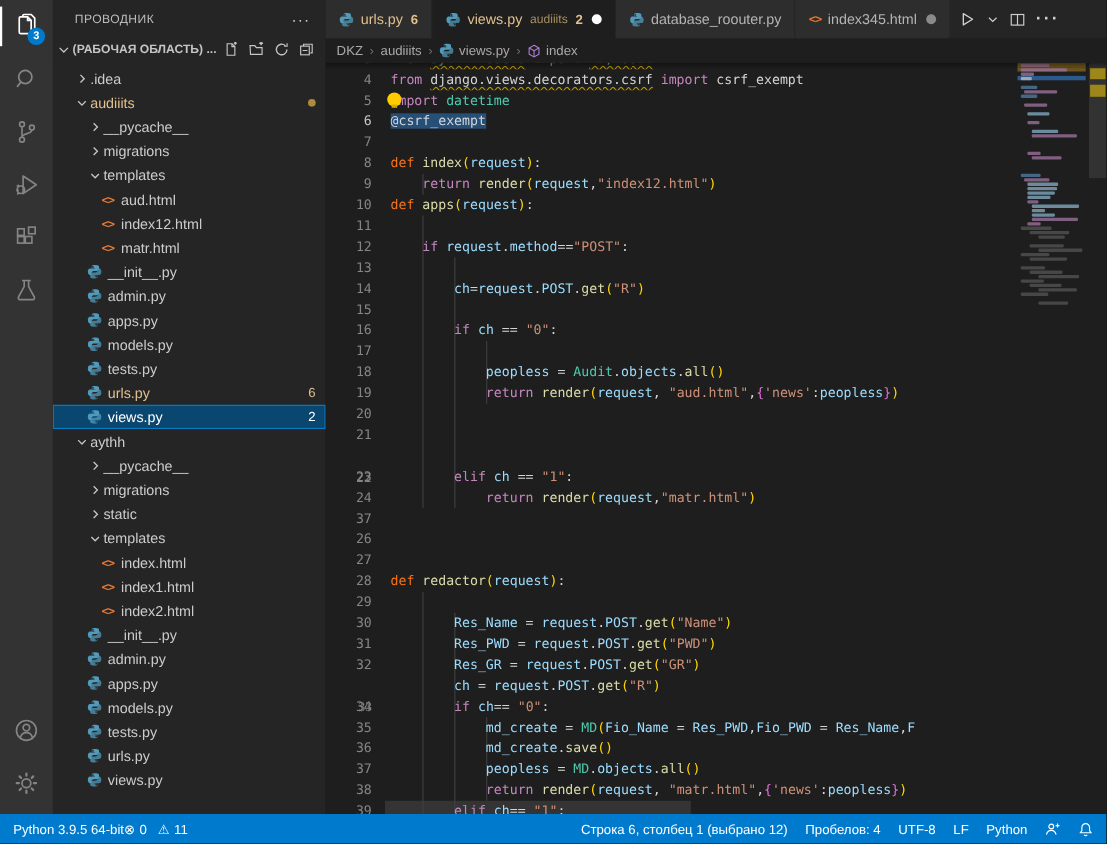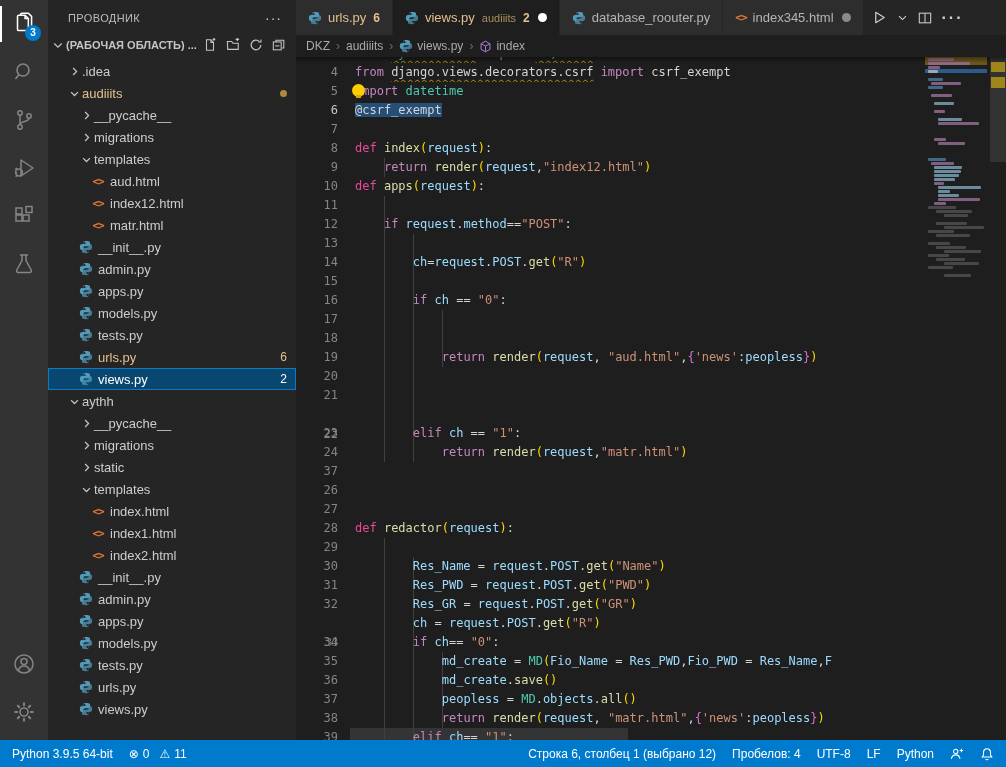--- a/index.html
+++ b/index.html
@@ -54,40 +54,40 @@
               font-size:12px;color:#a9a9a9;padding-left:10px;gap:3px;background:#1e1e1e;z-index:2;}
   .bc-sep{margin:0 3px;color:#6e6e6e;}
   .bc-item{display:inline-flex;align-items:center;gap:4px;cursor:pointer;}
   
   #codearea{position:absolute;top:57px;left:0;right:0;bottom:0;overflow:hidden;
             font-family:"DejaVu Sans Mono","Liberation Mono",monospace;font-size:12px;}
   #codeshadow{position:absolute;top:0;left:0;right:0;height:6px;background:linear-gradient(rgba(0,0,0,.4),rgba(0,0,0,0));z-index:3;}
   .linenum{position:absolute;left:0;width:42px;text-align:right;color:#858585;height:19px;line-height:19px;cursor:pointer;}
   .linenum.cur{color:#c6c6c6;}
   .codeline{position:absolute;left:59px;width:560px;height:19px;line-height:19px;white-space:pre;overflow:hidden;cursor:text;}
-  .tk-kw{color:#c586c0}.tk-def{color:#ec4899}.tk-fn{color:#dcdcaa}.tk-var{color:#9cdcfe}
+  .tk-kw{color:#c586c0}.tk-def{color:#f97316}.tk-fn{color:#dcdcaa}.tk-var{color:#9cdcfe}
   .tk-cls{color:#4ec9b0}.tk-str{color:#ce9178}.tk-pl{color:#d4d4d4}.tk-b1{color:#ffd700}.tk-b2{color:#da70d6}
   .tk-plw{color:#d4d4d4;text-decoration:underline wavy #b89500 1px;text-underline-offset:3px;}
   .tk-clsw{color:#4ec9b0;text-decoration:underline wavy #b89500 1px;text-underline-offset:3px;}
   .tk-sel{color:#d4d4d4;background:#264f78;}
   .guide{position:absolute;width:1px;background:#404040;}
   #lineband{position:absolute;background:rgba(110,110,110,.28);}
   #bulb{position:absolute;width:13px;height:13px;border-radius:50%;background:#ffcc00;z-index:2;}
   #bulb::after{content:"";position:absolute;left:4px;top:11px;width:5px;height:3px;background:#d8a900;}
   
   #minimap{position:absolute;left:629px;top:0;width:62px;bottom:0;cursor:pointer;}
   .mm-row{position:absolute;height:3px;border-radius:1px;}
   .mm-hl{position:absolute;left:0;width:62px;height:4px;}
   #ruler{position:absolute;left:694px;top:0;width:16px;bottom:0;}
   .ruler-mark{position:absolute;left:1px;width:14px;background:#a88a00;}
   #vslider{position:absolute;left:694px;width:16px;background:rgba(121,121,121,.22);cursor:pointer;}
   
   #statusbar{position:absolute;left:0;bottom:0;width:1006px;height:27px;background:#007acc;display:flex;
              align-items:center;color:#ffffff;font-size:12px;z-index:6;}
-  .sb-left{display:flex;align-items:flex-end;gap:16px;margin-left:12px;}
+  .sb-left{display:flex;align-items:flex-end;margin-left:12px;}
   .sb-right{display:flex;align-items:center;gap:16px;margin-left:auto;margin-right:12px;}
   .sb-item{display:inline-flex;align-items:center;gap:4px;cursor:pointer;white-space:nowrap;}
   .glyph{font-family:"DejaVu Sans",sans-serif;}
   .html-glyph{color:#e37933;font-weight:bold;font-size:11px;letter-spacing:-1px;font-family:"DejaVu Sans Mono",monospace;}
   svg{display:block;}
 </style>
 </head>
 <body>
 
 <div id="root">
@@ -681,20 +681,21 @@
         <div class="codeline" style="top: 176.5px;"></div>
         <div class="linenum" style="top: 195.5px;">14</div>
         <div class="codeline" style="top: 195.5px;"><span class="tk-pl">        </span><span class="tk-var">ch</span><span class="tk-pl">=</span><span class="tk-var">request</span><span class="tk-pl">.</span><span class="tk-var">POST</span><span class="tk-pl">.</span><span class="tk-fn">get</span><span class="tk-b1">(</span><span class="tk-str">"R"</span><span class="tk-b1">)</span></div>
         <div class="linenum" style="top: 214.5px;">15</div>
         <div class="codeline" style="top: 214.5px;"></div>
         <div class="linenum" style="top: 233.5px;">16</div>
         <div class="codeline" style="top: 233.5px;"><span class="tk-pl">        </span><span class="tk-kw">if </span><span class="tk-var">ch</span><span class="tk-pl"> == </span><span class="tk-str">"0"</span><span class="tk-pl">:</span></div>
         <div class="linenum" style="top: 252.5px;">17</div>
         <div class="codeline" style="top: 252.5px;"></div>
         <div class="linenum" style="top: 271.5px;">18</div>
+        <div class="codeline" style="top: 271.5px;"><span class="tk-pl">            </span><span class="tk-var">peopless</span><span class="tk-pl"> = </span><span class="tk-cls">Audit</span><span class="tk-pl">.</span><span class="tk-var">objects</span><span class="tk-pl">.</span><span class="tk-fn">all</span><span class="tk-b1">()</span></div>
         <div class="linenum" style="top: 290.5px;">19</div>
         <div class="codeline" style="top: 290.5px;"><span class="tk-pl">            </span><span class="tk-kw">return </span><span class="tk-fn">render</span><span class="tk-b1">(</span><span class="tk-var">request</span><span class="tk-pl">, </span><span class="tk-str">"aud.html"</span><span class="tk-pl">,</span><span class="tk-b2">{</span><span class="tk-str">'news'</span><span class="tk-pl">:</span><span class="tk-var">peopless</span><span class="tk-b2">}</span><span class="tk-b1">)</span></div>
         <div class="linenum" style="top: 309.5px;">20</div>
         <div class="codeline" style="top: 309.5px;"></div>
         <div class="linenum" style="top: 328.5px;">21</div>
         <div class="codeline" style="top: 328.5px;"></div>
         <div class="linenum" style="top: 334px; margin-top: 34px;">22</div>
         <div class="codeline" style="top: 347.5px;"></div>
         <div class="linenum" style="top: 366.5px;">23</div>
         <div class="codeline" style="top: 366.5px;"><span class="tk-pl">        </span><span class="tk-kw">elif </span><span class="tk-var">ch</span><span class="tk-pl"> == </span><span class="tk-str">"1"</span><span class="tk-pl">:</span></div>

